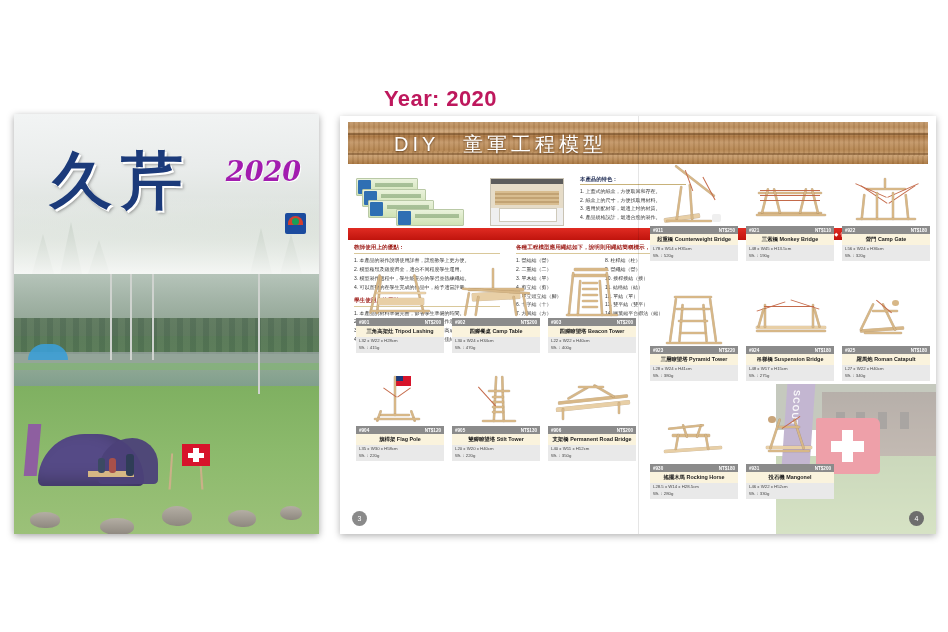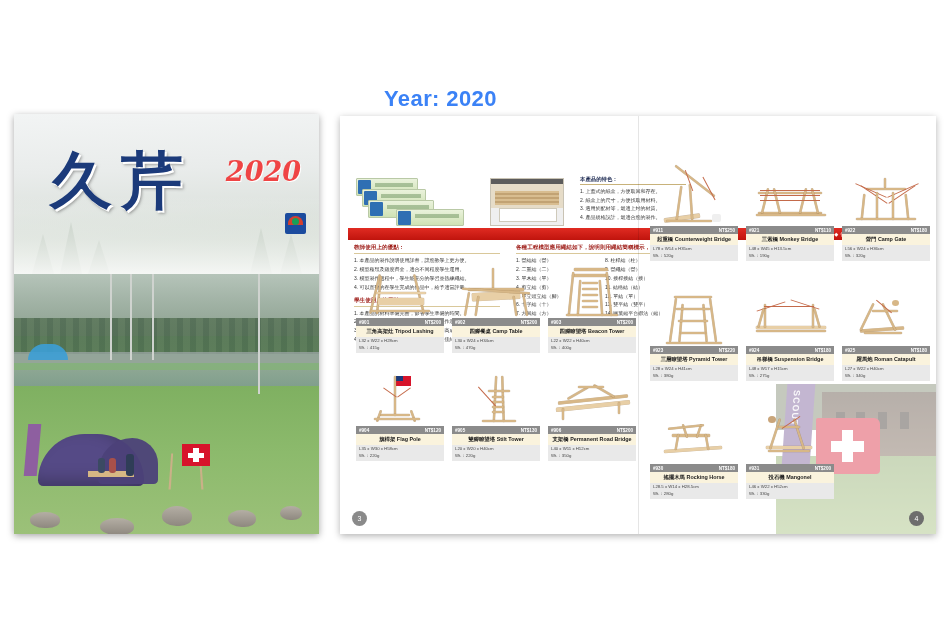--- a/index.html
+++ b/index.html
@@ -13,21 +13,21 @@
       background:linear-gradient(178deg,#f2f4f4 0%,#e9eceb 35%,#dfe4e0 58%,#cdd6cc 78%,#b9c6b7 100%);}
   #cover-top:after{content:"";position:absolute;left:0;bottom:0;width:100%;height:78px;
       background:linear-gradient(180deg,rgba(255,255,255,0) 0%,rgba(240,243,240,.55) 55%,rgba(255,255,255,.85) 100%);}
   .mist-tree{position:absolute;bottom:0;width:0;height:0;opacity:.28;
       border-left:11px solid transparent;border-right:11px solid transparent;border-bottom:40px solid #7b8e7a;}
 
   #brand-cn{position:absolute;left:36px;top:36px;font-size:62px;line-height:1;
       color:#1b3a7a;font-weight:bold;letter-spacing:9px;
       font-family:"DejaVu Serif","Liberation Serif",serif;
       text-shadow:2px 2px 0 #fff, 3px 3px 3px rgba(90,90,90,.55);}
-  #brand-year{position:absolute;right:18px;top:42px;font-size:27px;color:#ef4444;
+  #brand-year{position:absolute;right:18px;top:42px;font-size:27px;color:#a21caf;
       font-weight:bold;font-style:italic;font-family:"DejaVu Serif",serif;
       text-shadow:1px 1px 0 #fff;}
   #brand-strip{position:absolute;right:13px;top:76px;height:23px;
       background:#8791bd;color:#fff;font-size:14px;font-weight:bold;letter-spacing:3px;
       padding:0 9px;line-height:23px;}
   #brand-en{position:absolute;right:37px;top:102px;font-size:15px;font-weight:bold;
       color:#c0392b;letter-spacing:.2px;}
   #brand-logo{position:absolute;right:13px;top:99px;width:21px;height:21px;
       background:#1b4b9e;border-radius:2px;}
   #brand-logo:before{content:"";position:absolute;left:3px;top:3px;width:15px;height:9px;
@@ -62,21 +62,21 @@
   .ph-swissflag{position:absolute;left:168px;top:170px;width:28px;height:22px;background:#d7142b;}
   .ph-swissflag:before{content:"";position:absolute;left:11px;top:4px;width:6px;height:14px;background:#fff;}
   .ph-swissflag:after{content:"";position:absolute;left:6px;top:9px;width:16px;height:5px;background:#fff;}
   .ph-tripod{position:absolute;left:156px;top:178px;width:28px;height:36px;
       border-left:2px solid #cbb088;border-right:2px solid #cbb088;transform:perspective(30px) rotateX(8deg);}
   .ph-pole{position:absolute;width:2px;background:#cfd3cf;}
   .ph-rock{position:absolute;border-radius:50% 50% 42% 48%;
       background:linear-gradient(180deg,#b4aea4,#8e887f);}
 
   
-  #year-label{position:absolute;left:384px;top:86px;font-size:22px;color:#3b82f6;
+  #year-label{position:absolute;left:384px;top:86px;font-size:22px;color:#be185d;
       font-weight:bold;letter-spacing:.4px;}
 
   
   #spread{position:absolute;left:340px;top:116px;width:596px;height:418px;background:#fff;
       box-shadow:0 2px 7px rgba(0,0,0,.3);overflow:hidden;}
   #spread-gutter{position:absolute;left:50%;top:0;width:1px;height:100%;
       background:rgba(0,0,0,.10);}
 
   
   #wood-header{position:absolute;left:8px;top:6px;width:580px;height:42px;overflow:hidden;
@@ -201,20 +201,23 @@
     <div class="ph-rock" style="left:148px;top:232px;width:30px;height:20px"></div>
     <div class="ph-rock" style="left:214px;top:236px;width:28px;height:17px"></div>
     <div class="ph-rock" style="left:266px;top:232px;width:22px;height:14px"></div>
   </div>
 </div>
 
 <div id="year-label">Year: 2020</div>
 
 <div id="spread">
 
+  <div id="wood-header">
+    <div id="wood-title">DIY　童軍工程模型</div>
+  </div>
 
   <div id="pkg-photo">
     <div class="box" style="left:0;top:2px;width:60px;height:16px">
         <i class="box-cap"></i>
         <i class="box-txt"></i>
       </div>
     <div class="box" style="left:6px;top:13px;width:62px;height:16px">
         <i class="box-cap"></i>
         <i class="box-txt"></i>
       </div>

